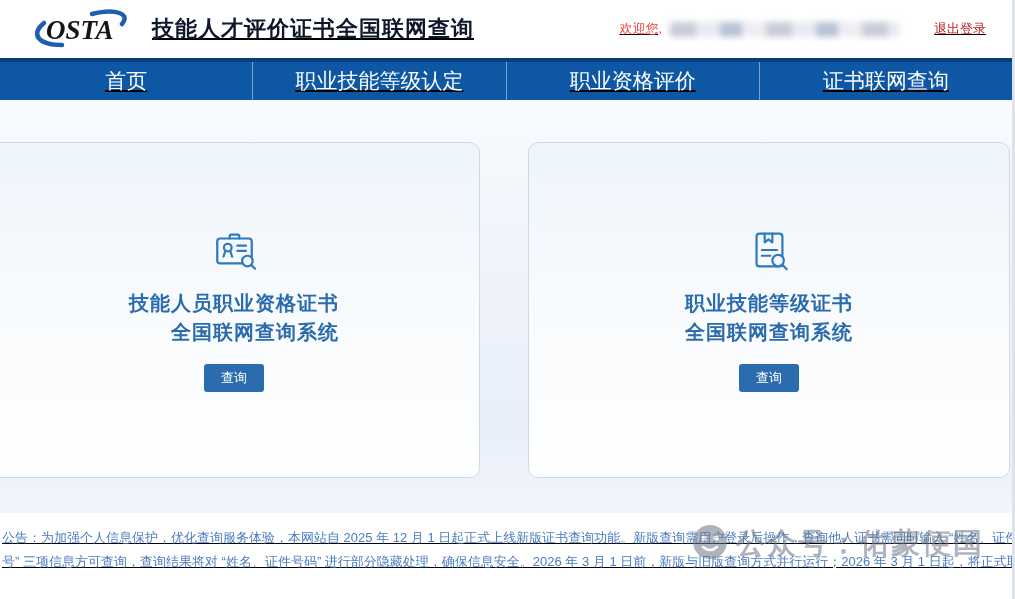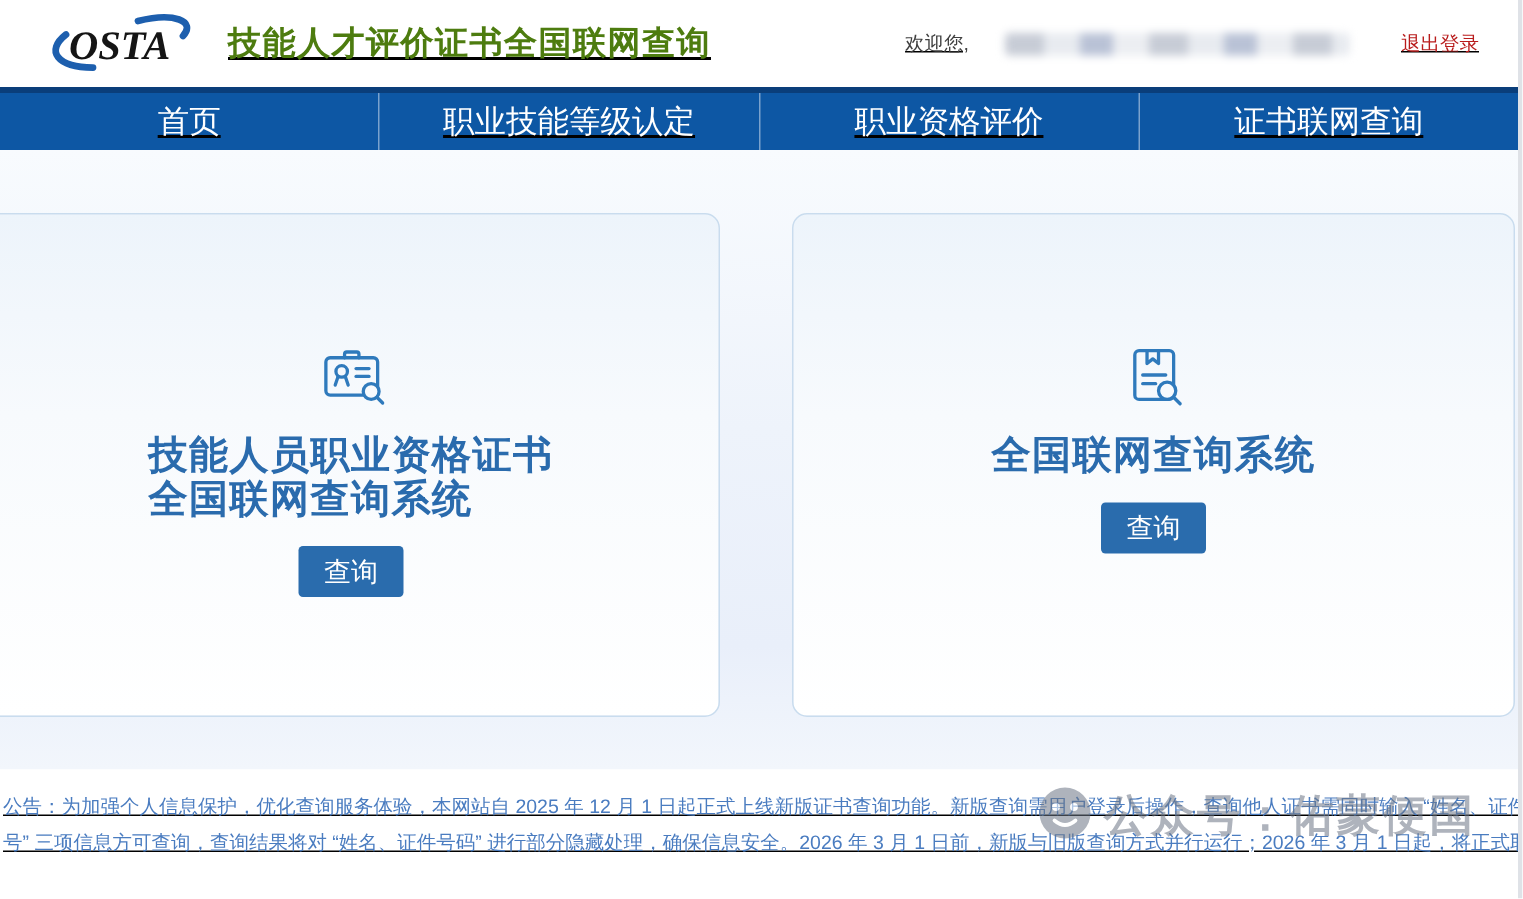--- a/index.html
+++ b/index.html
@@ -9,25 +9,25 @@
     position:relative; width:1015px; height:599px; background:#fff;
     overflow:hidden; border-right:3px solid #dfe2e7;text-decoration:underline;
   }
   
   .header {
     height:58px; display:flex; align-items:center; padding:0 26px 0 28px;
     background:#ffffff;
   }
   .logo { display:flex; align-items:center; }
   .site-title {
-    font-size:22px; font-weight:bold; color:#4d7c0f; margin-left:12px;
+    font-size:22px; font-weight:bold; color:#0f172a; margin-left:12px;
     letter-spacing:1px;
   }
   .header-right { margin-left:auto; display:flex; align-items:center; font-size:13px; }
-  .welcome-label { color:#404040; margin-right:24px; }
+  .welcome-label { color:#ef4444; margin-right:8px; }
   .blurred-name {
     width:230px; height:15px; border-radius:3px; margin-right:34px;
     background:repeating-linear-gradient(90deg,#c7ccd6 0 26px,#e8ebf0 26px 50px,#b9c2d6 50px 72px,#eceef2 72px 96px);
     filter:blur(3px);
   }
   .logout-link { color:#b91c1c; cursor:pointer; text-decoration:none; }
   
   .nav-stripe { height:4px; background:#0a3e7a; }
   .nav { height:38px; background:#0d57a4; display:flex; }
   .nav-item {
@@ -44,25 +44,25 @@
   .card {
     position:absolute; top:42px; height:336px;
     border:1px solid #c9dcee; border-radius:10px;
     background:linear-gradient(180deg,#edf4fb 0%,#f7fafd 40%,#ffffff 100%);
     display:flex; flex-direction:column; align-items:center;
   }
   .card-left  { left:-12px; width:492px; }
   .card-right { left:528px; width:482px; }
   .card-icon { margin-top:84px; height:46px; }
   .card-title {
-    margin-top:16px; text-align:left; font-size:26px; font-weight:bold;
+    margin-top:16px; text-align:right; font-size:20px; font-weight:bold;
     color:#2a6bad; line-height:29px; letter-spacing:1px;
   }
   .query-button {
-    margin-top:17px; background:#2a6cad; color:#ffffff; font-size:18px;
+    margin-top:17px; background:#2a6cad; color:#ffffff; font-size:13px;
     border:none; border-radius:3px; padding:5px 17px; cursor:pointer;
     font-family:inherit;
   }
   
   .footer { position:relative; height:86px; background:#ffffff; padding-top:13px; }
   .announcement { color:#4a7cc0; font-size:13px; }
   .announcement .line {
     white-space:nowrap; overflow:hidden; height:24px; line-height:24px; padding-left:2px;
   }
   
@@ -132,20 +132,21 @@
         <svg width="46" height="46" viewBox="0 0 48 48" fill="none" stroke="#2f7abc" stroke-width="2.3" stroke-linecap="round" stroke-linejoin="round">
           <rect x="11" y="7" width="27" height="34" rx="3"></rect>
           <path d="M19.5 7v9l4-3.2 4 3.2V7"></path>
           <path d="M16.5 24h16"></path>
             <path d="M16.5 30h9"></path>
           <circle cx="33.5" cy="35" r="6" fill="#f7fafd"></circle>
           <path d="M38 39.5l4.5 4.5"></path>
         </svg>
       </div>
       <div class="card-title">
+        <div>职业技能等级证书</div>
         <div>全国联网查询系统</div>
       </div>
       <button class="query-button">查询</button>
     </div>
   </div>
 
   <div class="footer">
     <div class="announcement">
       <div class="line">公告：为加强个人信息保护，优化查询服务体验，本网站自 2025 年 12 月 1 日起正式上线新版证书查询功能。新版查询需用户登录后操作，查询他人证书需同时输入 “姓名、证件号码、证书编</div>
       <div class="line">号” 三项信息方可查询，查询结果将对 “姓名、证件号码” 进行部分隐藏处理，确保信息安全。2026 年 3 月 1 日前，新版与旧版查询方式并行运行；2026 年 3 月 1 日起，将正式取消旧版查</div>

